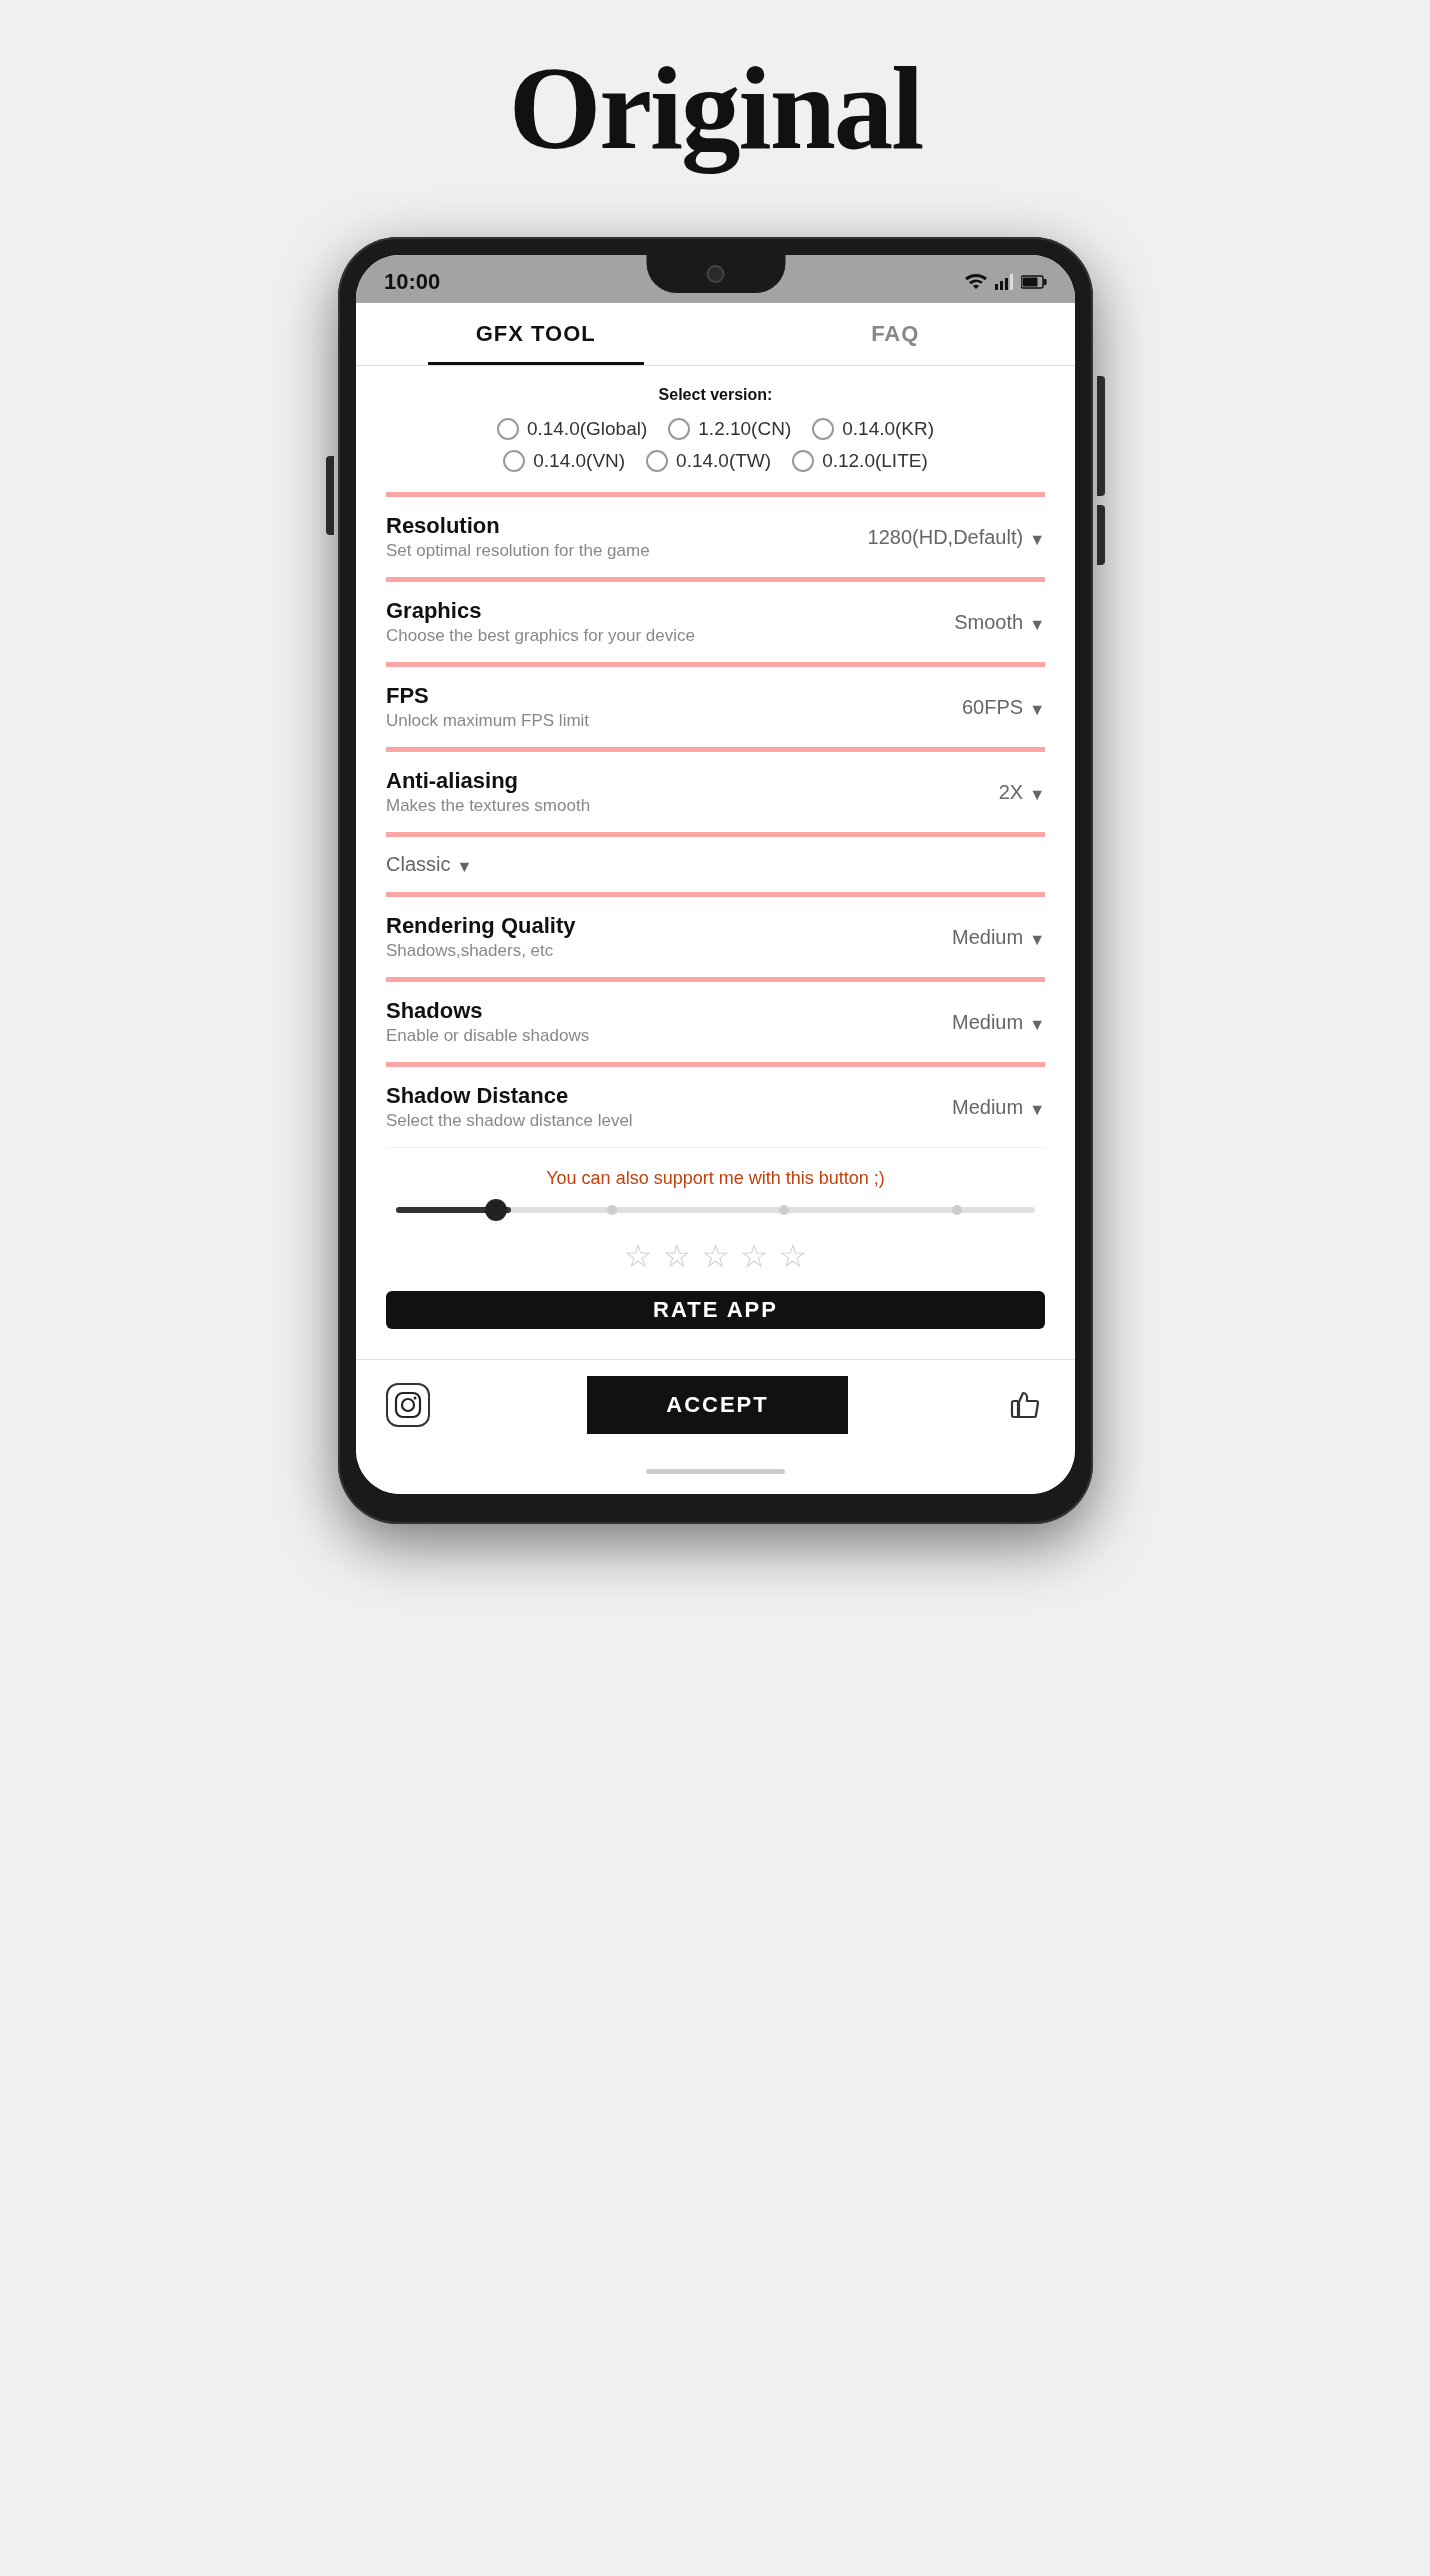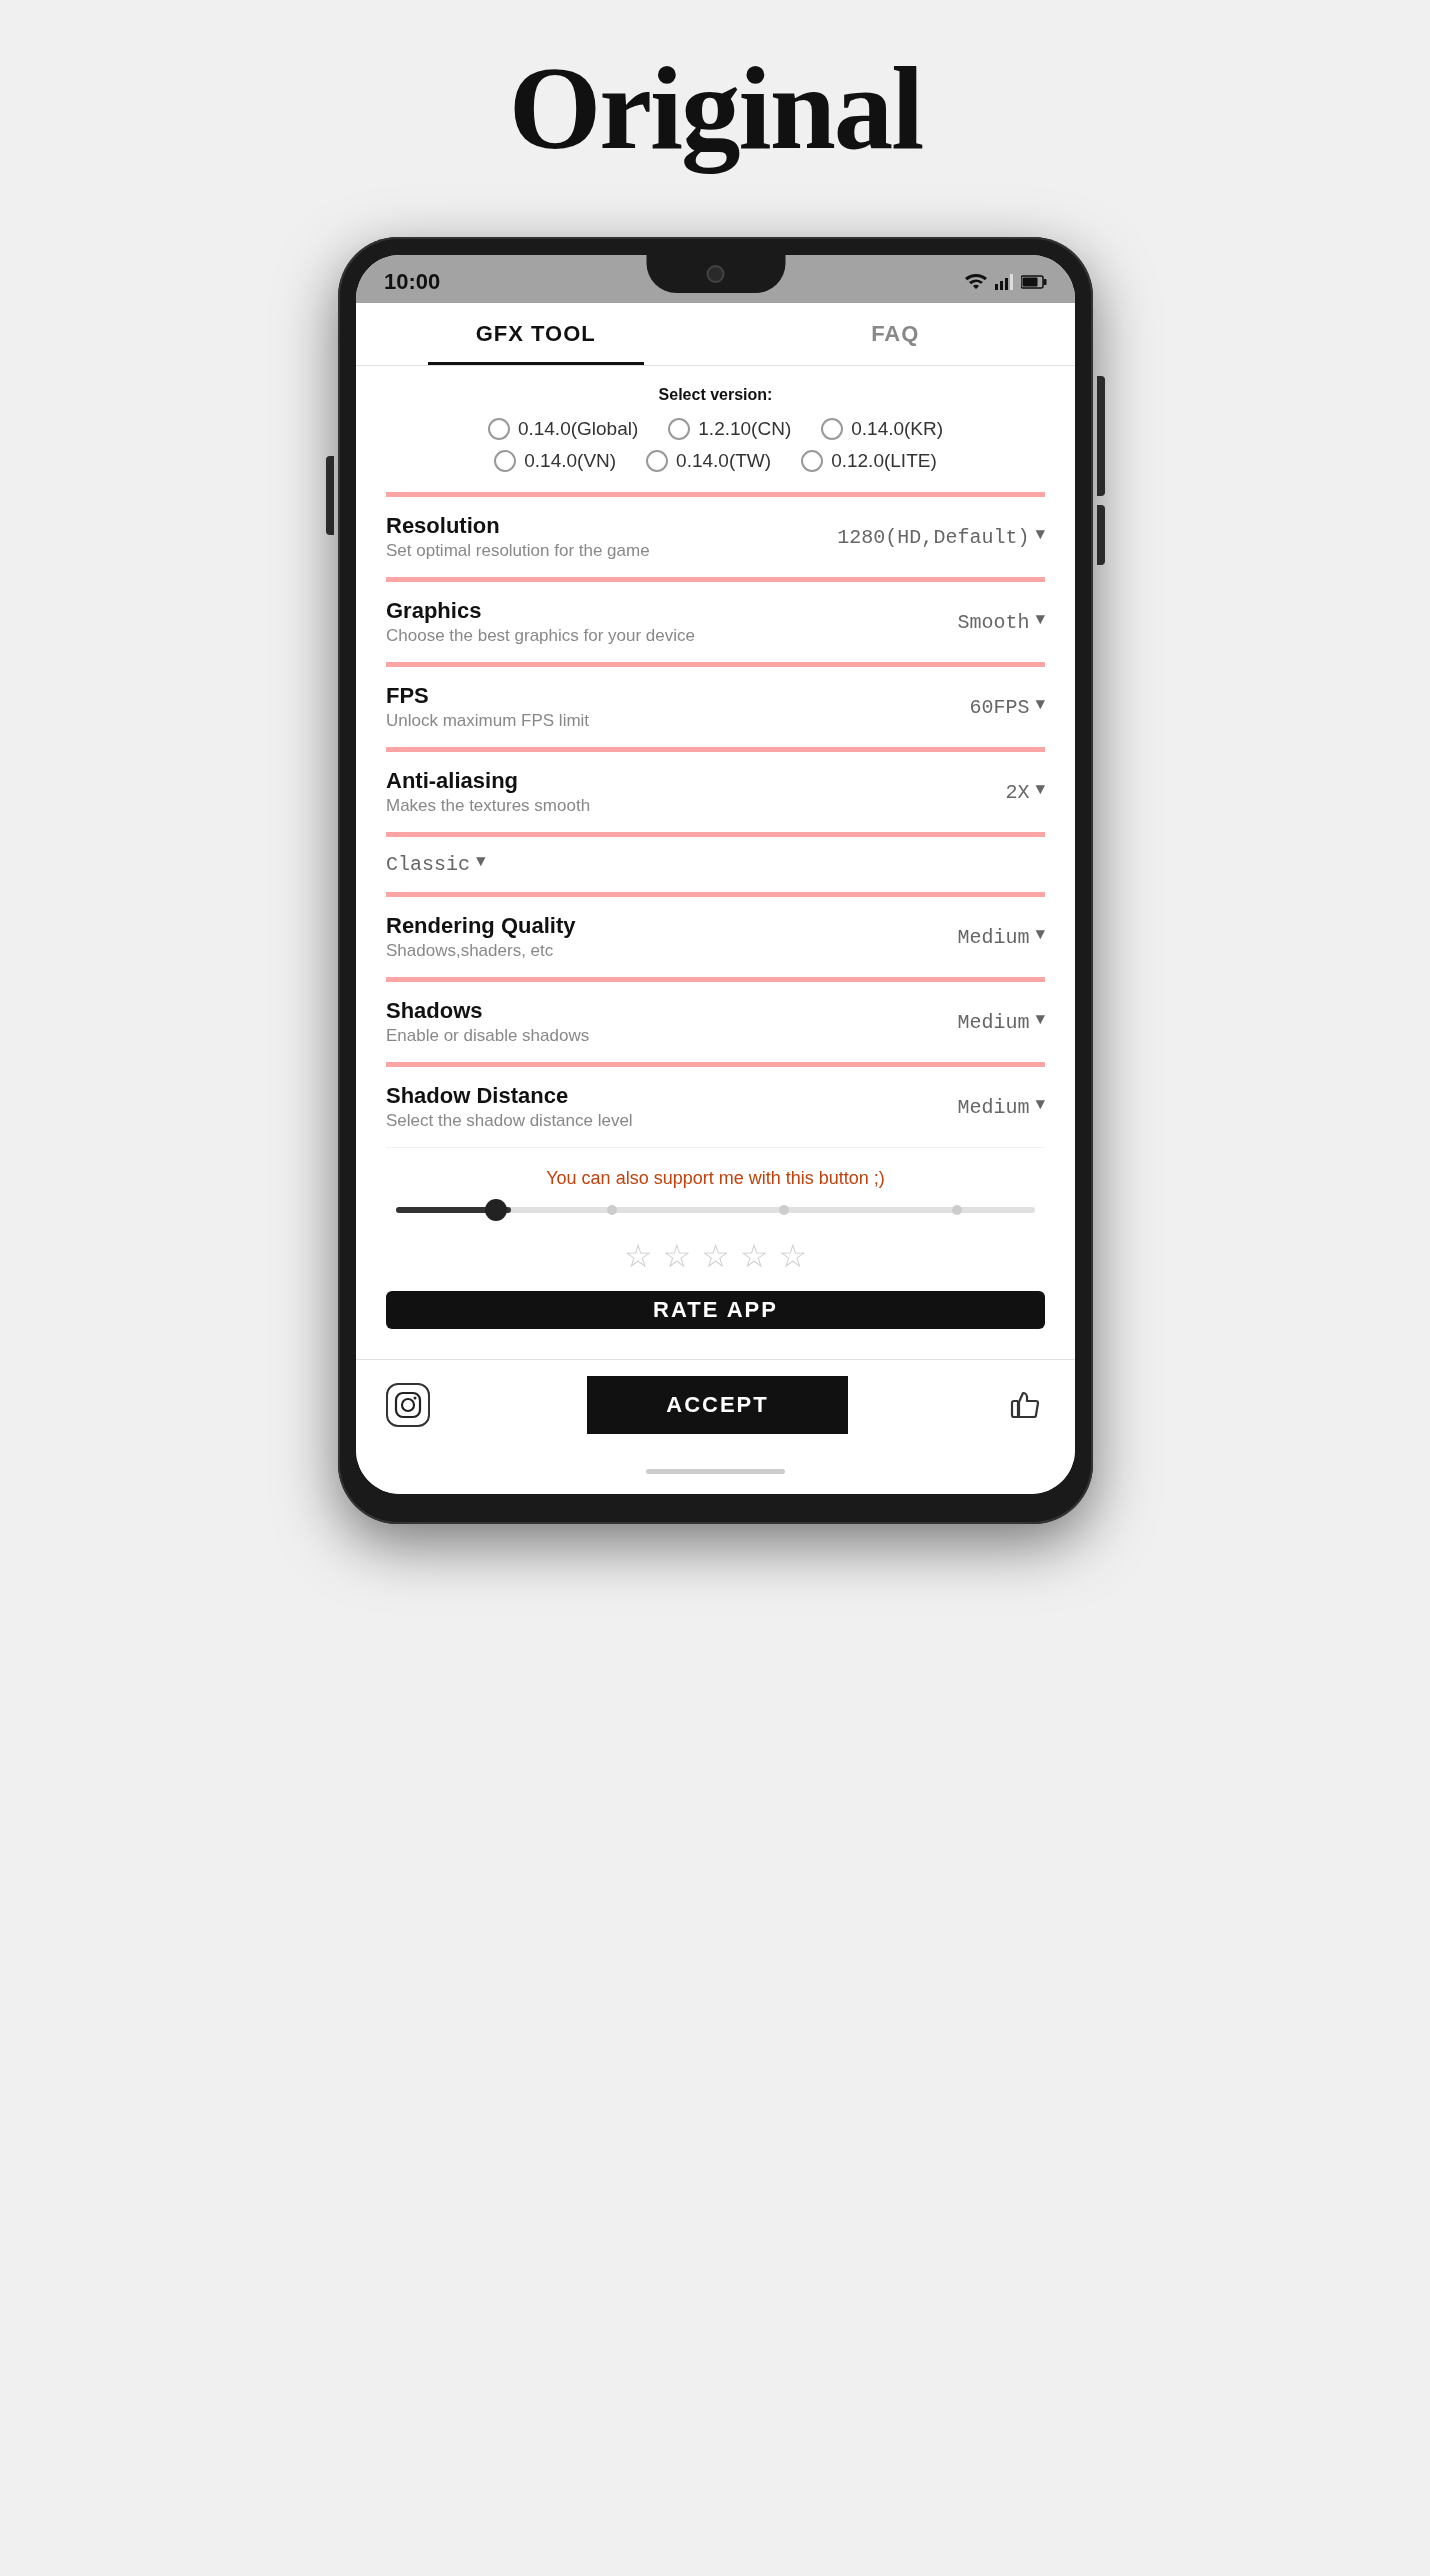--- a/index.html
+++ b/index.html
@@ -146,21 +146,21 @@
     .version-selector {
       display: flex;
       flex-direction: column;
       gap: 10px;
       margin-bottom: 20px;
     }
 
     .version-row {
       display: flex;
       justify-content: center;
-      gap: 30px;
+      gap: 21px;
       align-items: center;
     }
 
     .version-option {
       display: flex;
       align-items: center;
       gap: 8px;
       font-size: 19px;
       color: #333;
       cursor: pointer;
@@ -196,26 +196,25 @@
     }
 
     .setting-desc {
       font-size: 17px;
       color: #888;
       margin-top: 2px;
     }
 
     .setting-value {
       display: flex;
-      align-items: flex-start;
+      align-items: flex-end;
       gap: 6px;
       font-size: 20px;
       color: #666;
       cursor: pointer;
-      font-family: Liberation Mono, monospace;
     }
 
     .dropdown-arrow {
       font-size: 16px;
       color: #666;
     }
 
     
     .support-section {
       text-align: center;

